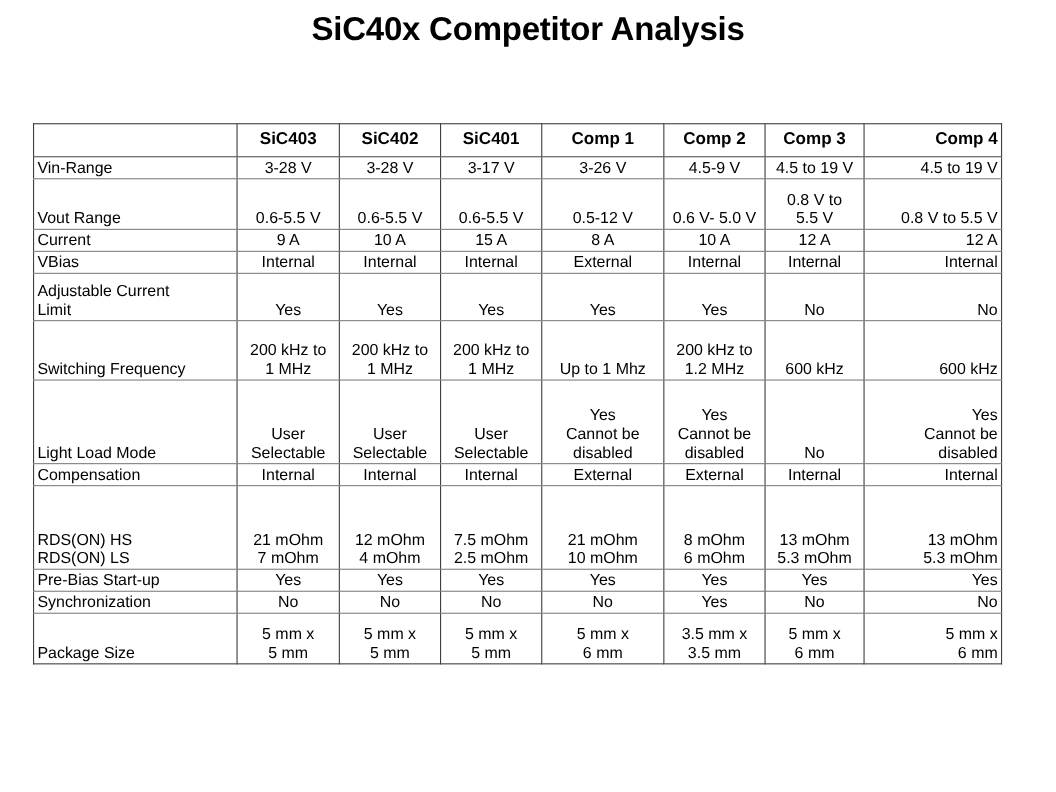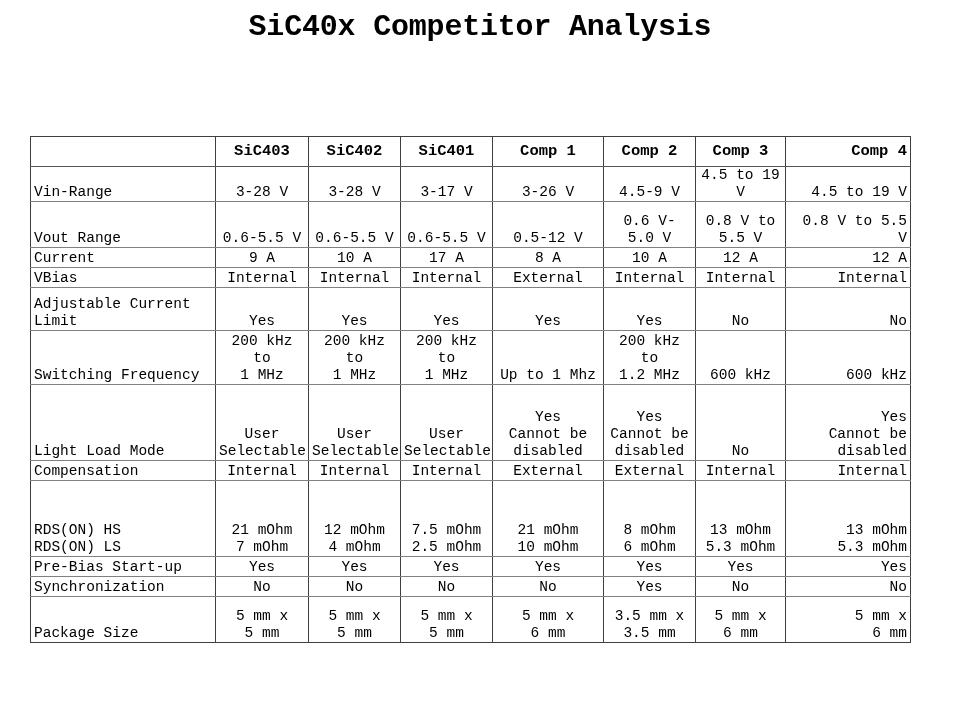--- a/index.html
+++ b/index.html
@@ -11,21 +11,20 @@
     height: 720px;
     background: #ffffff;
     font-family: "Liberation Sans", sans-serif;
     color: #000000;
     overflow: hidden;
   }
   #slide {
     position: relative;
     width: 844px;
     height: 720px;
-    font-family: Liberation Mono, monospace;
   }
   #slide-title {
     position: absolute;
     left: 0;
     top: 10px;
     width: 960px;
     text-align: center;
     font-size: 30px;
     font-weight: bold;
     letter-spacing: -0.2px;
@@ -35,21 +34,20 @@
     position: absolute;
     left: 30px;
     top: 112px;
     width: 880px;
   }
   table.cmp {
     border-collapse: collapse;
     table-layout: fixed;
     width: 880px;
     font-size: 14.5px;
-    margin-top: 24px;
   }
   table.cmp col.c0 { width: 185px; }
   table.cmp col.c1 { width: 93px; }
   table.cmp col.c2 { width: 92px; }
   table.cmp col.c3 { width: 92px; }
   table.cmp col.c4 { width: 111px; }
   table.cmp col.c5 { width: 92px; }
   table.cmp col.c6 { width: 90px; }
   table.cmp col.c7 { width: 125px; }
 
@@ -144,21 +142,21 @@
             <td>0.5-12 V</td>
             <td>0.6 V- 5.0 V</td>
             <td>0.8 V to
 5.5 V</td>
             <td class="lastcol">0.8 V to 5.5 V</td>
           </tr>
           <tr class="h-22">
             <td class="rowlabel">Current</td>
             <td>9 A</td>
             <td>10 A</td>
-            <td>17 A</td>
+            <td>15 A</td>
             <td>8 A</td>
             <td>10 A</td>
             <td>12 A</td>
             <td class="lastcol">12 A</td>
           </tr>
           <tr class="h-22">
             <td class="rowlabel">VBias</td>
             <td>Internal</td>
             <td>Internal</td>
             <td>Internal</td>

